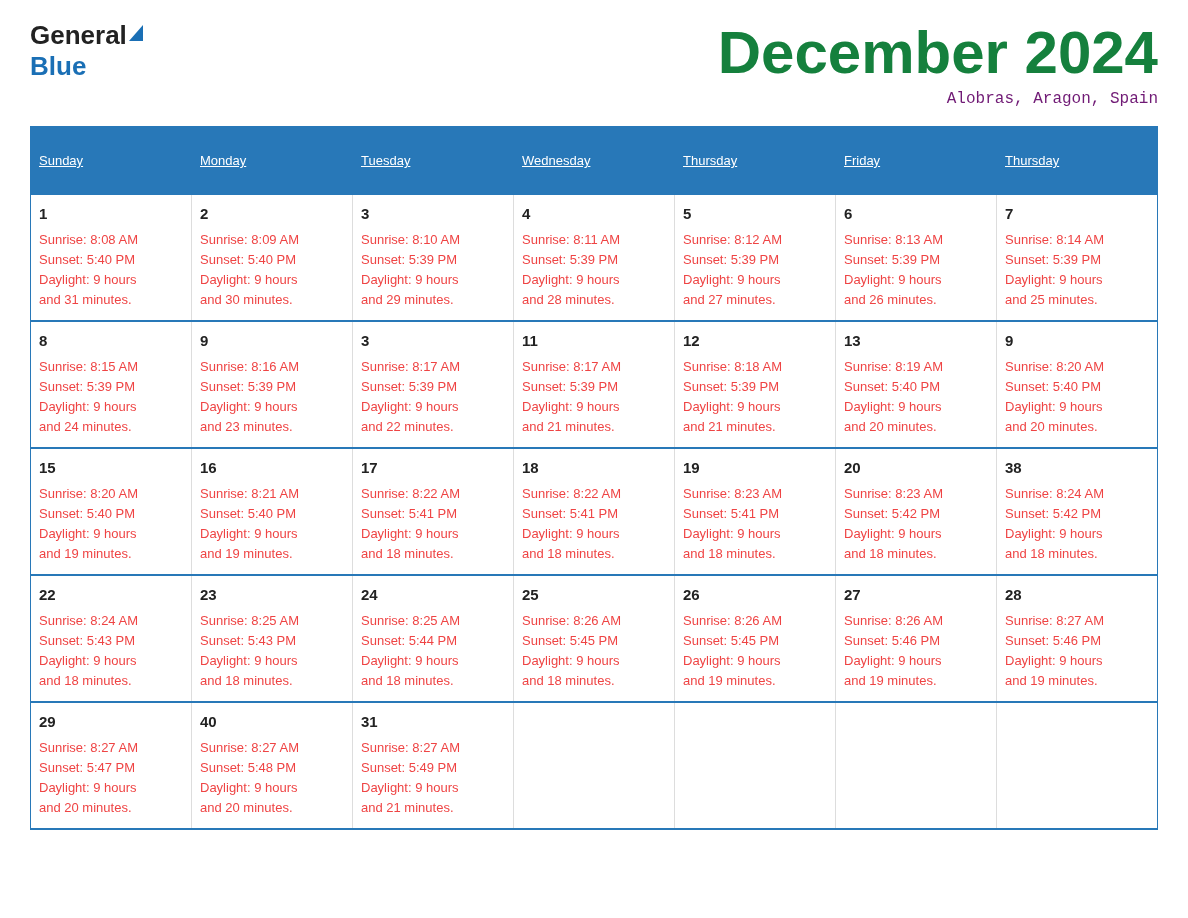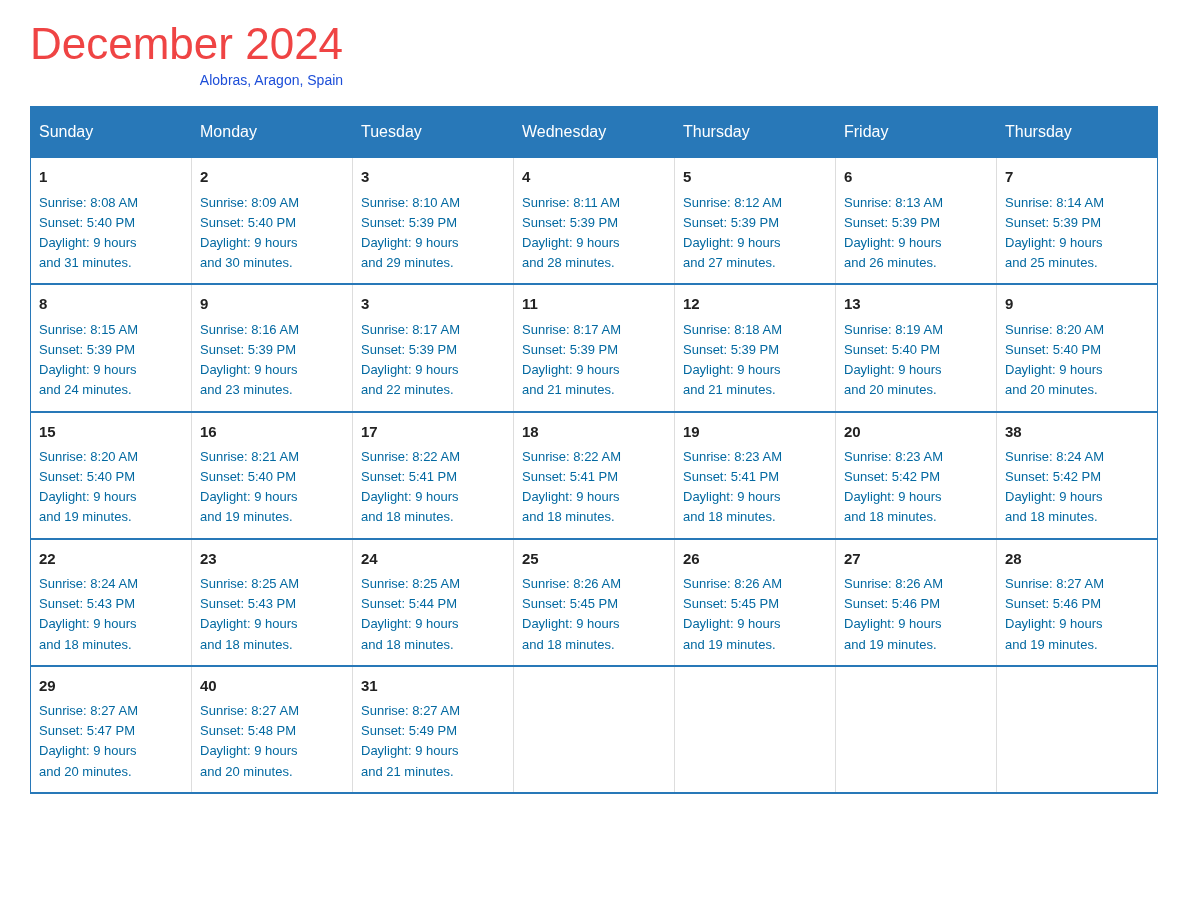--- a/index.html
+++ b/index.html
@@ -19,45 +19,47 @@
     }
     .logo {
       display: flex;
       flex-direction: column;
       align-items: flex-start;
     }
     .title-block {
       text-align: right;
     }
     .month-title {
-      font-size: 44px;
-      font-weight: normal;
-      color: #ef4444;
+      font-size: 60px;
+      font-weight: bold;
+      color: #15803d;
       line-height: 1.1;
     }
     .location {
-      font-size: 14px;
-      color: #1d4ed8;
+      font-size: 16px;
+      color: #701a75;
       margin-top: 4px;
+      font-family: Liberation Mono, monospace;
     }
     table {
       width: 100%;
       border-collapse: collapse;
       table-layout: fixed;
     }
     thead tr {
       background-color: #2878b8;
     }
     thead th {
       color: #fff;
-      font-size: 16px;
+      font-size: 13px;
       font-weight: normal;
-      padding: 16px 8px;
+      padding: 26px 8px;
       text-align: left;
       border: 1px solid #2878b8;
+      text-decoration: underline;
     }
     tbody tr {
       border-bottom: 2px solid #2878b8;
     }
     tbody td {
       vertical-align: top;
       padding: 8px 8px 10px 8px;
       font-size: 13px;
       color: #222;
       border-left: 1px solid #ddd;
@@ -72,21 +74,21 @@
       border-right: 1px solid #2878b8;
     }
     .day-number {
       font-size: 15px;
       font-weight: bold;
       margin-bottom: 4px;
       display: block;
     }
     .day-info {
       font-size: 13px;
-      color: #0369a1;
+      color: #ef4444;
       line-height: 1.55;
     }
     .empty-cell {
       background: #fff;
     }
     
     .logo-row {
       display: flex;
       align-items: center;
     }
@@ -99,20 +101,29 @@
       font-size: 26px;
       font-weight: bold;
       color: #1a6fb5;
       margin-top: -2px;
     }
   </style>
 </head>
 <body>
 
 <div class="header">
+  <div class="logo">
+    <div class="logo-row">
+      <span class="logo-general-text">General</span>
+      <span style="display:inline-block;width:0;height:0;border-style:solid;border-width:0 0 16px 14px;border-color:transparent transparent #1a6fb5 transparent;margin-left:2px;vertical-align:middle;position:relative;top:-3px;"></span>
+    </div>
+    <div>
+      <span class="logo-blue-text">Blue</span>
+    </div>
+  </div>
   <div class="title-block">
     <div class="month-title">December 2024</div>
     <div class="location">Alobras, Aragon, Spain</div>
   </div>
 </div>
 
 <table>
   <thead>
     <tr>
 

